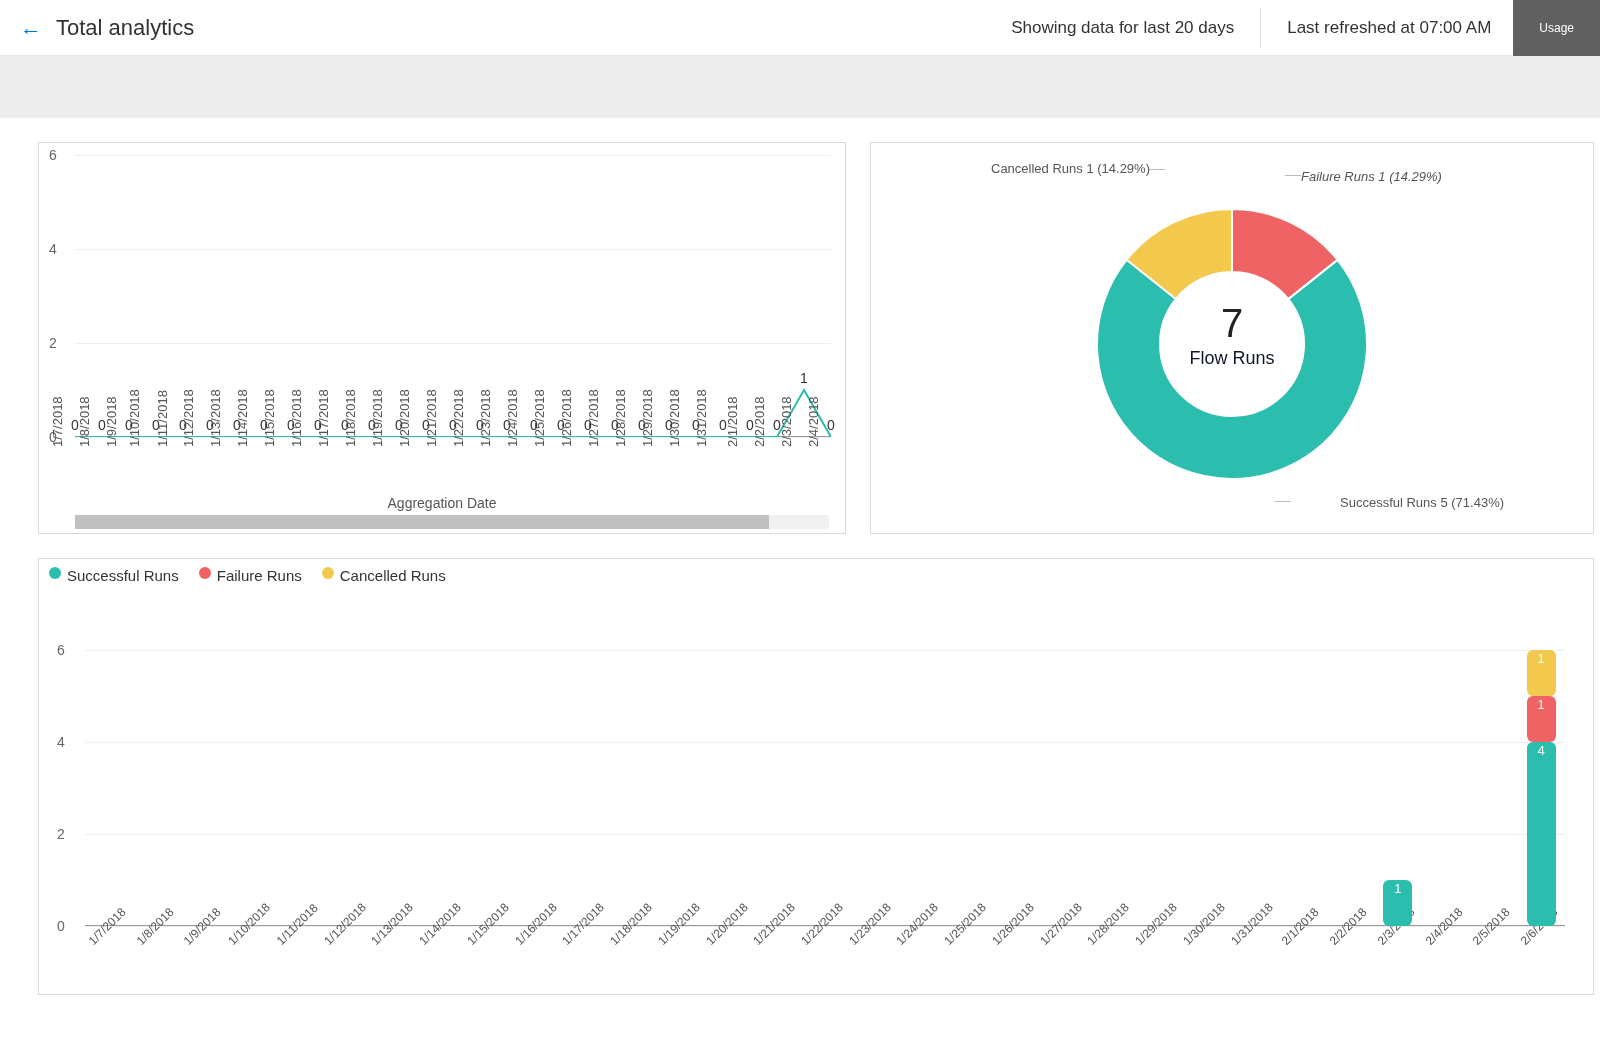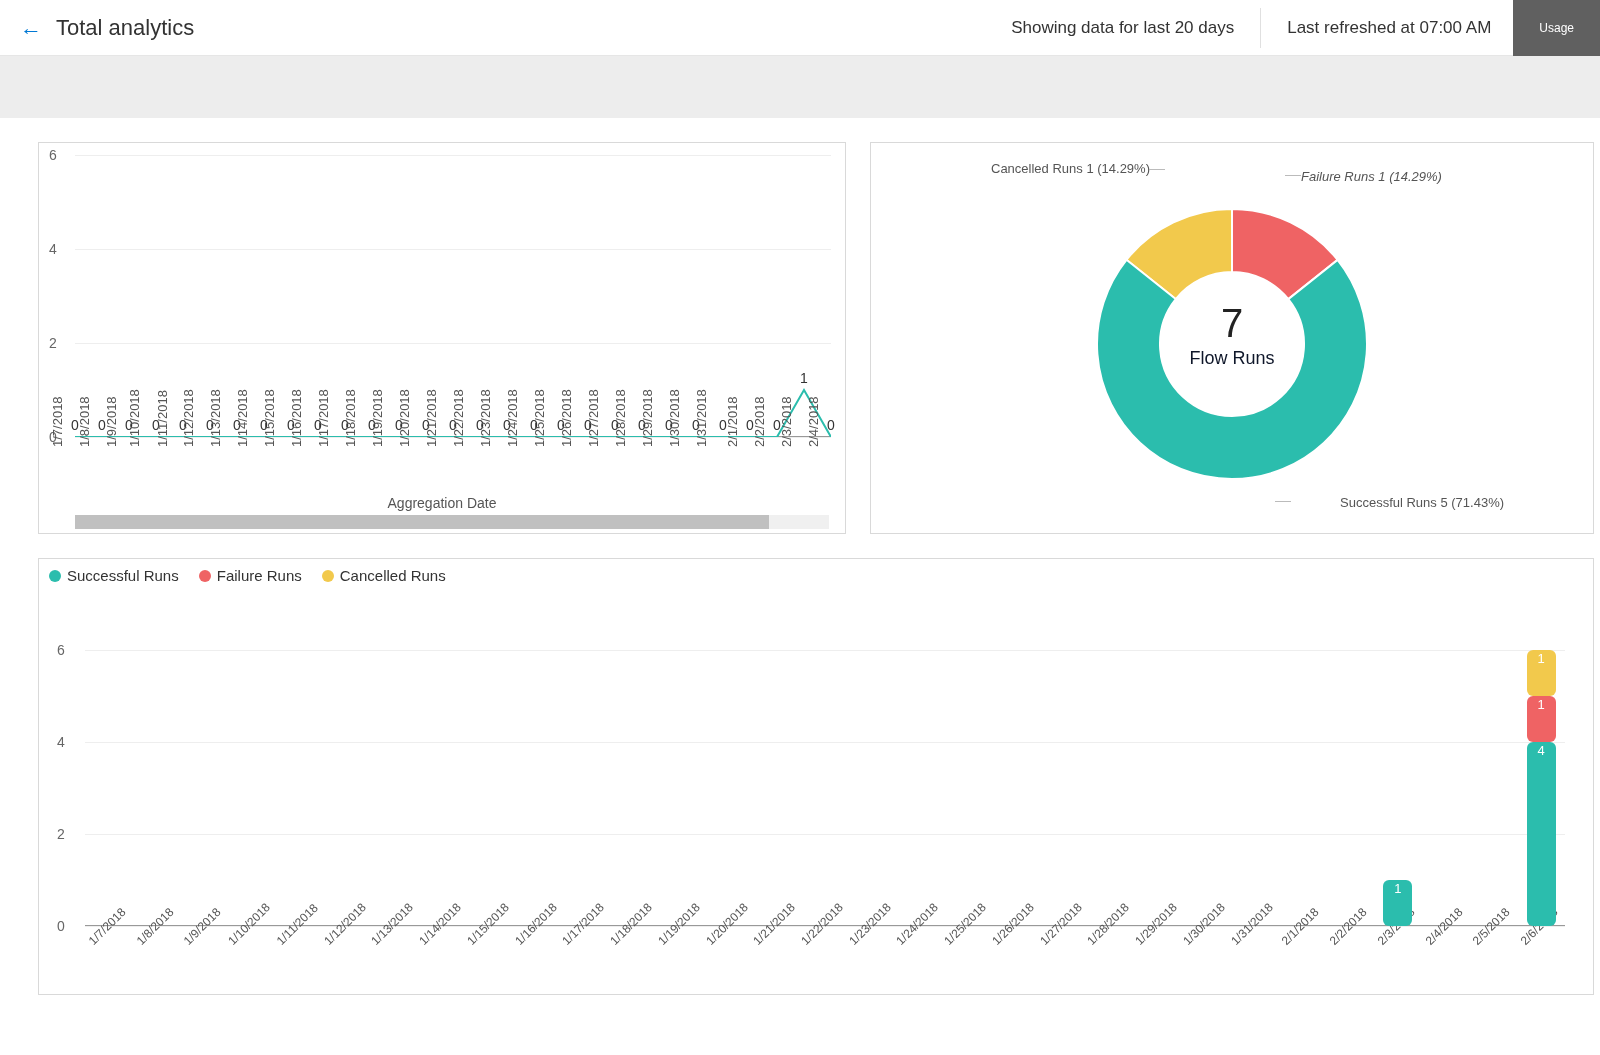--- a/index.html
+++ b/index.html
@@ -32,21 +32,21 @@
   .donut-area { position: relative; height: 390px; }
   .donut-svg { position: absolute; left: 50%; top: 50%; transform: translate(-50%,-48%); }
   .donut-center { position: absolute; left: 50%; top: 50%; transform: translate(-50%,-55%); text-align:center; }
   .donut-total { font-size: 40px; font-weight: 400; color: #222; }
   .donut-sub { font-size: 18px; color: #0f172a; margin-top: 2px; }
   .donut-label { position: absolute; font-size: 13px; color: #555; white-space: nowrap; }
   .donut-leader { position: absolute; width: 16px; height: 1px; background: #bbb; }
   
   .trend-wrap { position: relative; height: 400px; padding: 0 10px; }
   .legend { display: flex; gap: 20px; padding: 8px 10px 10px 10px; font-size: 15px; color: #333; align-items:center;}
-  .legend-item { display:flex; align-items:center; gap:6px;}
+  .legend-item { display:flex; align-items:flex-start; gap:6px;}
   .dot { display:inline-block; width:12px; height:12px; border-radius:50%; }
   .trend-plot { position:absolute; left:46px; right:26px; top:56px; bottom:68px; }
   .ty-tick { position:absolute; left:-28px; font-size:14px; color:#666; transform:translateY(-50%);}
   .tx-tick { position:absolute; font-size:12px; color:#555; transform-origin:left top; transform: translate(-50%,6px) rotate(-45deg); white-space:nowrap;}
   .bar-seg { position:absolute; border-radius:6px; text-align:center; color:#fff; font-size:13px; line-height:1; padding-top:2px;}
 </style>
 </head>
 <body>
 
 <div class="topbar">

